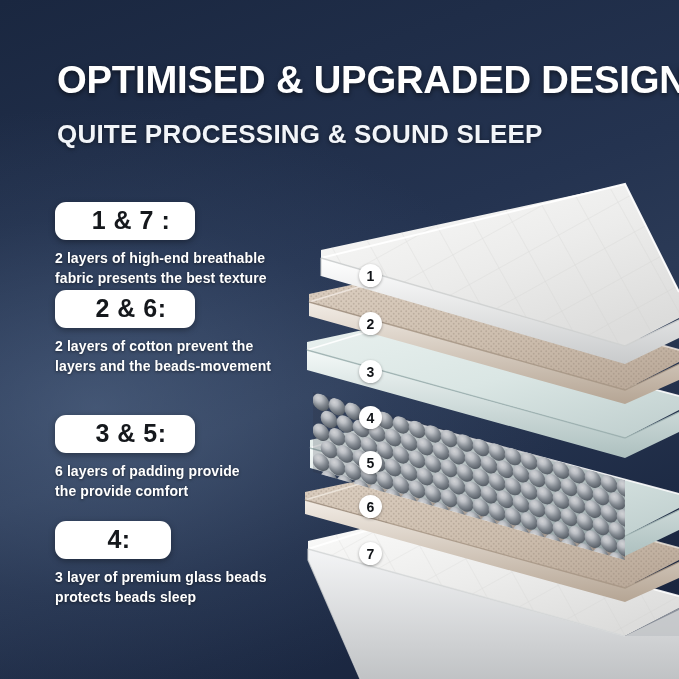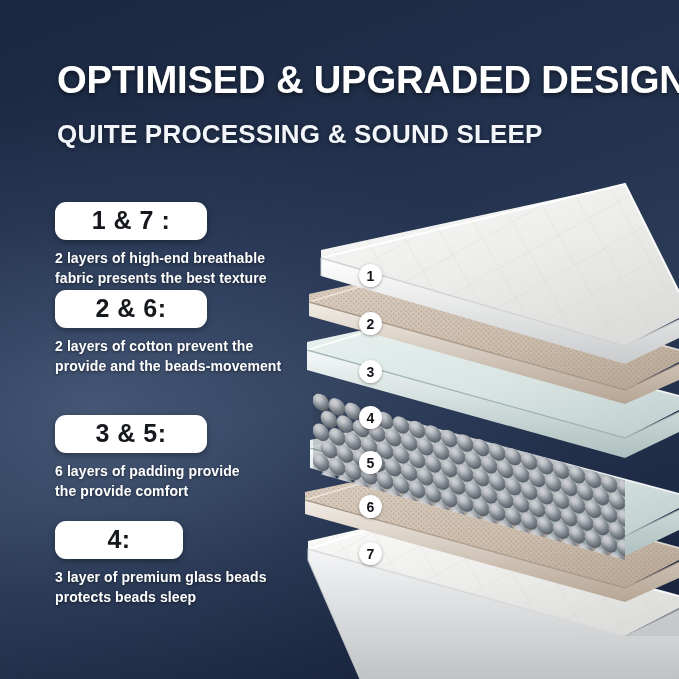--- a/index.html
+++ b/index.html
@@ -51,21 +51,21 @@
     text-shadow: 0 1px 4px rgba(0,0,0,0.45);
     white-space: nowrap;
   }
 
   
   .callout { position: absolute; left: 55px; }
   .pill {
     display: inline-block;
     background: #ffffff;
     border-radius: 11px;
-    padding: 5px 20px 6px 20px;
+    padding: 5px 8px 6px 20px;
     color: #15181c;
     font-size: 25px;
     font-weight: 700;
     letter-spacing: 0.5px;
     line-height: 1.08;
     box-shadow: 0 2px 6px rgba(0,0,0,0.35);
     text-align: center;
     min-width: 74px;
   }
   .pill.wide  { min-width: 112px; }
@@ -399,21 +399,21 @@
     <div class="body-text">
       <div>2 layers of high-end breathable</div>
       <div>fabric presents the best texture</div>
     </div>
   </div>
 
   <div class="callout" style="top:290px;">
     <div class="pill wide">2 &amp; 6:</div>
     <div class="body-text">
       <div>2 layers of cotton prevent the</div>
-      <div>provide and the beads-movement</div>
+      <div>layers and the beads-movement</div>
     </div>
   </div>
 
   <div class="callout" style="top:415px;">
     <div class="pill wide">3 &amp; 5:</div>
     <div class="body-text">
       <div>6 layers of padding provide</div>
       <div>the provide comfort</div>
     </div>
   </div>

